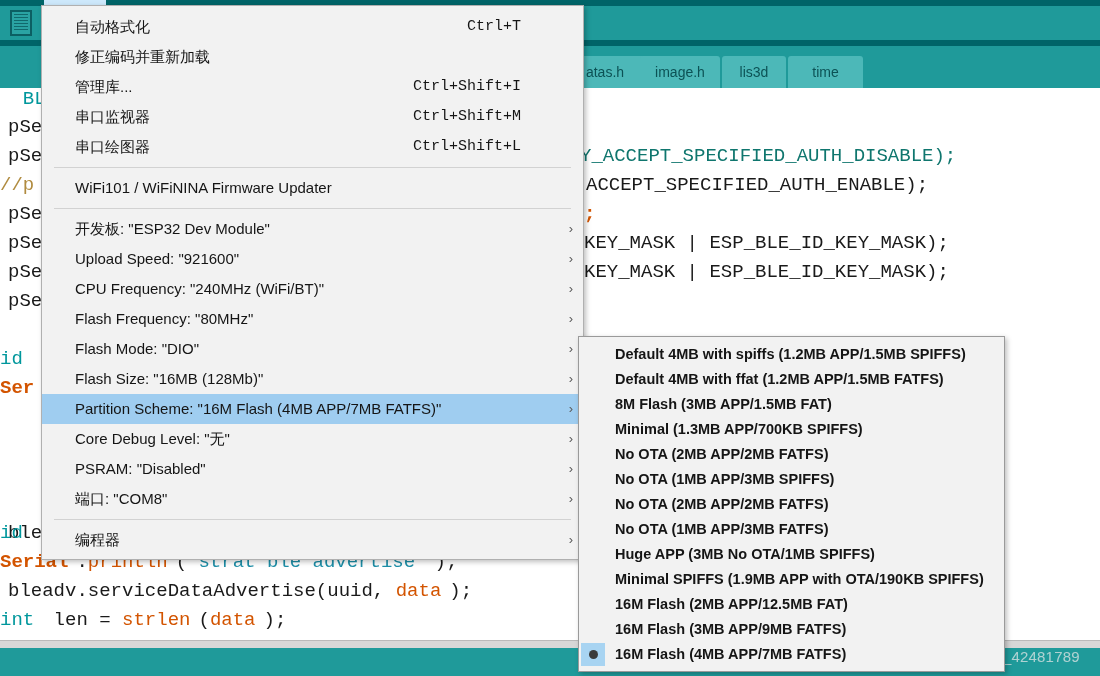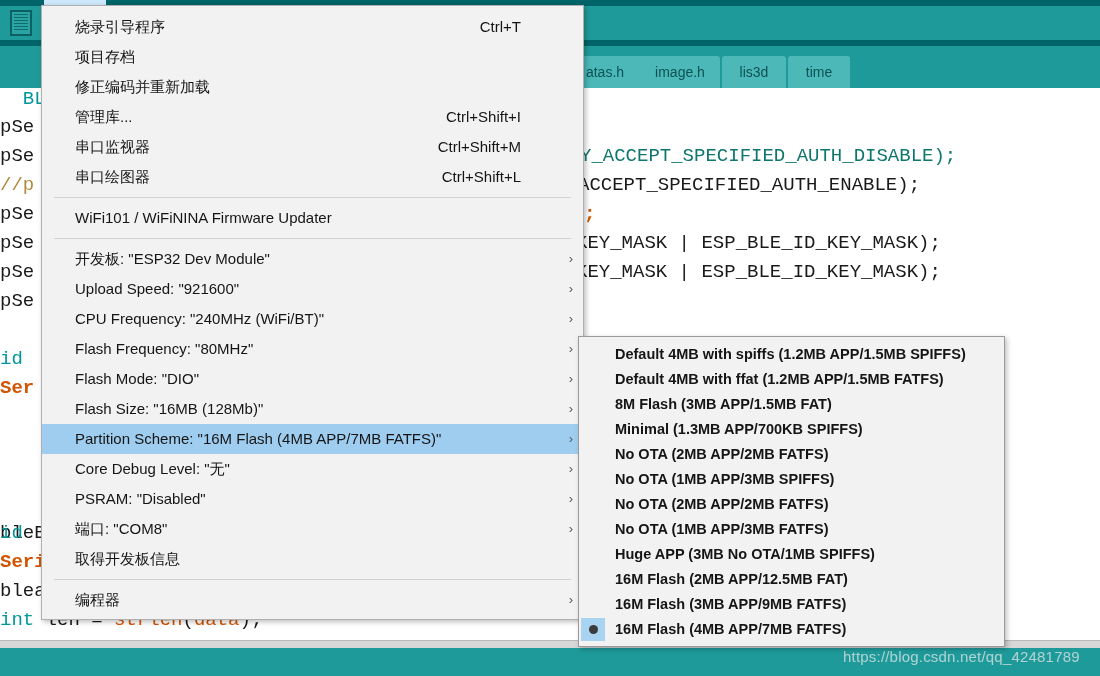--- a/index.html
+++ b/index.html
@@ -49,21 +49,21 @@
   .code-line{
     position:absolute;left:0;white-space:pre;
     font-family:"Liberation Mono","DejaVu Sans Mono",monospace;
     font-size:19px;color:#1a1a1a;
   }
   .k-type{color:#00979c;}
   .k-fn{color:#d35400;}
   .k-str{color:#1d8fa8;}
   .k-cmt{color:#b08b3f;}
   .k-kw{color:#d35400;font-weight:bold;}
-  .k-plain{color:#1a1a1a;}
+  .k-plain{color:#1a1a1a;padding-left:8px;}
   .k-faint{color:#0f766e;}
 
   .editor-bottom{
     position:absolute;left:0;top:640px;width:1100px;height:8px;
     background:#d7d7d7;border-top:1px solid #b9b9b9;
   }
   .statusbar{
     position:absolute;left:0;top:648px;width:1100px;height:28px;
     background:#1f9a9a;
   }
@@ -86,21 +86,21 @@
     background:#f2f2f2;border:1px solid #b0b0b0;
     box-shadow:2px 2px 5px rgba(0,0,0,.25);
     padding:6px 0 4px 0;
   }
   .mi{
     position:relative;height:30px;line-height:30px;
     padding:0 0 0 33px;font-size:15px;color:#151515;white-space:nowrap;
   }
   .mi.sel{background:#9fcdf0;}
   .mi .sc{
-    position:absolute;right:62px;top:0;font-size:15px;color:#151515;
+    position:absolute;right:62px;top:0;font-size:15px;color:#151515;font-family:Liberation Mono, monospace;
   }
   .mi .arrow{
     position:absolute;right:10px;top:0;font-size:13px;color:#5a5a5a;
   }
   .sep{height:1px;background:#d2d2d2;margin:5px 12px 5px 12px;}
 
   
   .submenu{
     position:absolute;left:578px;top:336px;width:425px;
     background:#f2f2f2;border:1px solid #9a9a9a;
@@ -130,21 +130,21 @@
       <span class="doc-icon"></span>
     </div>
   </div>
 
   <div class="menubar-hl"></div>
 
   <div class="tabbar">
     <div class="tab" id="tab0" style="left:565px;width:80px"><span>atas.h</span></div>
     <div class="tab" id="tab1" style="left:640px;width:80px"><span>image.h</span></div>
     <div class="tab" id="tab2" style="left:722px;width:64px"><span>lis3d</span></div>
-    <div class="tab" id="tab3" style="left:788px;width:62px"><span>time</span></div>
+    <div class="tab" id="tab3" style="left:788px;width:75px"><span>time</span></div>
   </div>
 
   <div class="editor">
     <div id="code-left">
         <div class="code-line" style="top: 0px; left: 0px;"><span class="k-type">  BLE</span></div>
         <div class="code-line" style="top: 28px; left: 0px;"><span class="k-plain">pSe</span></div>
         <div class="code-line" style="top: 57px; left: 0px;"><span class="k-plain">pSe</span></div>
         <div class="code-line" style="top: 86px; left: 0px;"><span class="k-cmt">//p</span></div>
         <div class="code-line" style="top: 115px; left: 0px;"><span class="k-plain">pSe</span></div>
         <div class="code-line" style="top: 144px; left: 0px;"><span class="k-plain">pSe</span></div>
@@ -173,54 +173,53 @@
         <div class="code-line" style="top: 492px; left: 0px;"><span class="k-plain">bleadv.serviceDataAdvertise(uuid, </span><span class="k-fn">data</span><span class="k-plain">);</span></div>
         <div class="code-line" style="top: 521px; left: 0px;"><span class="k-type">int</span><span class="k-plain"> len = </span><span class="k-fn">strlen</span><span class="k-plain">(</span><span class="k-fn">data</span><span class="k-plain">);</span></div>
       </div>
   </div>
 
   <div class="editor-bottom"></div>
   <div class="statusbar"></div>
   <div class="watermark">https://blog.csdn.net/qq_42481789</div>
 
   <div class="menu" id="tools-menu">
-      <div class="mi"><span>烧录引导程序</span><span class="sc">Ctrl+T</span></div>
-      <div class="mi"><span>项目存档</span></div>
+      <div class="mi"><span>自动格式化</span><span class="sc">Ctrl+T</span></div>
       <div class="mi"><span>修正编码并重新加载</span></div>
       <div class="mi"><span>管理库...</span><span class="sc">Ctrl+Shift+I</span></div>
       <div class="mi"><span>串口监视器</span><span class="sc">Ctrl+Shift+M</span></div>
       <div class="mi"><span>串口绘图器</span><span class="sc">Ctrl+Shift+L</span></div>
       <div class="sep"></div>
       <div class="mi"><span>WiFi101 / WiFiNINA Firmware Updater</span></div>
       <div class="sep"></div>
       <div class="mi"><span>开发板: "ESP32 Dev Module"</span><span class="arrow">›</span></div>
       <div class="mi"><span>Upload Speed: "921600"</span><span class="arrow">›</span></div>
       <div class="mi"><span>CPU Frequency: "240MHz (WiFi/BT)"</span><span class="arrow">›</span></div>
       <div class="mi"><span>Flash Frequency: "80MHz"</span><span class="arrow">›</span></div>
       <div class="mi"><span>Flash Mode: "DIO"</span><span class="arrow">›</span></div>
       <div class="mi"><span>Flash Size: "16MB (128Mb)"</span><span class="arrow">›</span></div>
       <div class="mi sel"><span>Partition Scheme: "16M Flash (4MB APP/7MB FATFS)"</span><span class="arrow">›</span></div>
       <div class="mi"><span>Core Debug Level: "无"</span><span class="arrow">›</span></div>
       <div class="mi"><span>PSRAM: "Disabled"</span><span class="arrow">›</span></div>
       <div class="mi"><span>端口: "COM8"</span><span class="arrow">›</span></div>
-      <div class="mi"><span>取得开发板信息</span></div>
       <div class="sep"></div>
       <div class="mi"><span>编程器</span><span class="arrow">›</span></div>
     </div>
 
   <div class="submenu" id="partition-submenu">
       <div class="si"><span>Default 4MB with spiffs (1.2MB APP/1.5MB SPIFFS)</span></div>
       <div class="si"><span>Default 4MB with ffat (1.2MB APP/1.5MB FATFS)</span></div>
       <div class="si"><span>8M Flash (3MB APP/1.5MB FAT)</span></div>
       <div class="si"><span>Minimal (1.3MB APP/700KB SPIFFS)</span></div>
       <div class="si"><span>No OTA (2MB APP/2MB FATFS)</span></div>
       <div class="si"><span>No OTA (1MB APP/3MB SPIFFS)</span></div>
       <div class="si"><span>No OTA (2MB APP/2MB FATFS)</span></div>
       <div class="si"><span>No OTA (1MB APP/3MB FATFS)</span></div>
       <div class="si"><span>Huge APP (3MB No OTA/1MB SPIFFS)</span></div>
+      <div class="si"><span>Minimal SPIFFS (1.9MB APP with OTA/190KB SPIFFS)</span></div>
       <div class="si"><span>16M Flash (2MB APP/12.5MB FAT)</span></div>
       <div class="si"><span>16M Flash (3MB APP/9MB FATFS)</span></div>
       <div class="si sel"><span class="radio-box">
           <span class="radio-dot"></span>
         </span><span>16M Flash (4MB APP/7MB FATFS)</span></div>
     </div>
 
 </div>
 
 </body></html>

